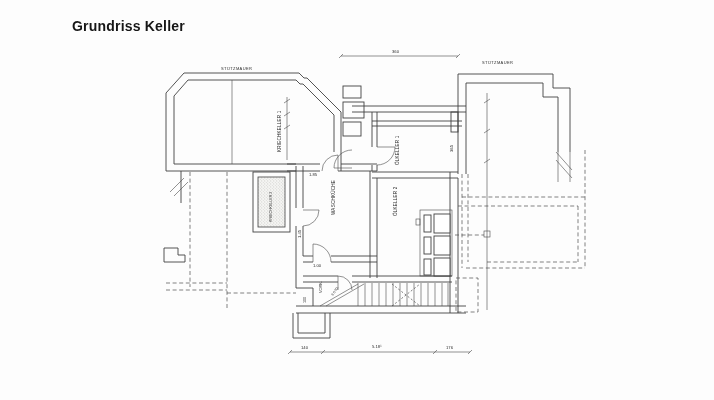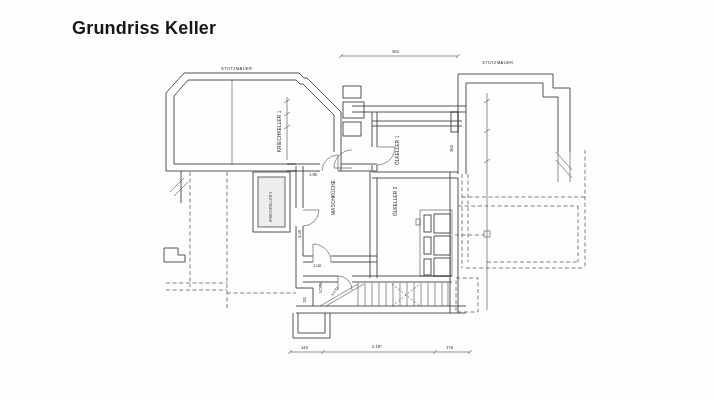--- a/index.html
+++ b/index.html
@@ -5,21 +5,21 @@
   html,body{margin:0;padding:0;background:#ffffff;}
   .canvas{
     position:relative;
     width:714px;height:400px;
     background:#fdfdfd;
     overflow:hidden;
     font-family:"Liberation Sans", sans-serif;
   }
   .page-title{
     position:absolute;left:72px;top:18px;
-    font-size:18px;font-weight:bold;color:#161616;
+    font-size:14px;font-weight:bold;color:#161616;
     letter-spacing:0.2px;
   }
   svg{position:absolute;left:0;top:0;}
   .wall{stroke:#414141;stroke-width:0.9;fill:none;}
   .thin{stroke:#4a4a4a;stroke-width:0.6;fill:none;}
   .dash{stroke:#4a4a4a;stroke-width:0.7;fill:none;stroke-dasharray:4 2.6;}
   .dash2{stroke:#4a4a4a;stroke-width:0.7;fill:none;stroke-dasharray:2 2;}
   .lbl{fill:#2e2e2e;font-family:"Liberation Sans",sans-serif;}
   .lbl-room{font-size:4.6px;letter-spacing:0.2px;}
   .lbl-dim{font-size:4.2px;}

